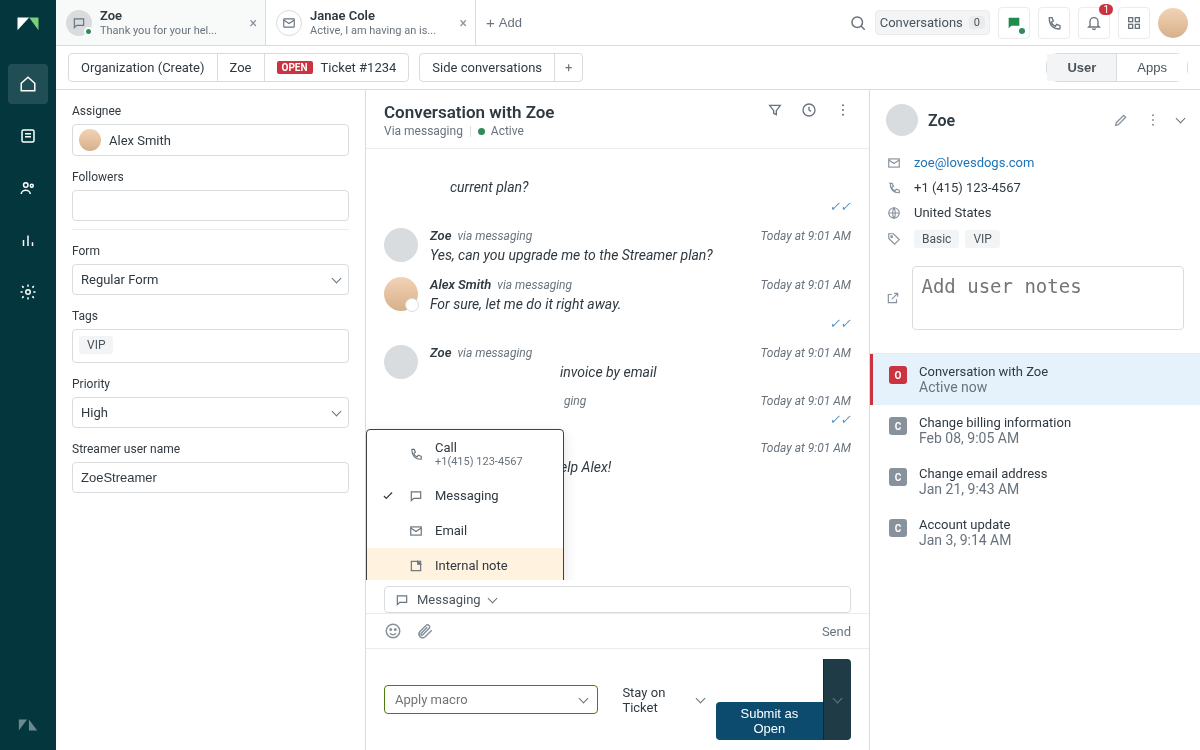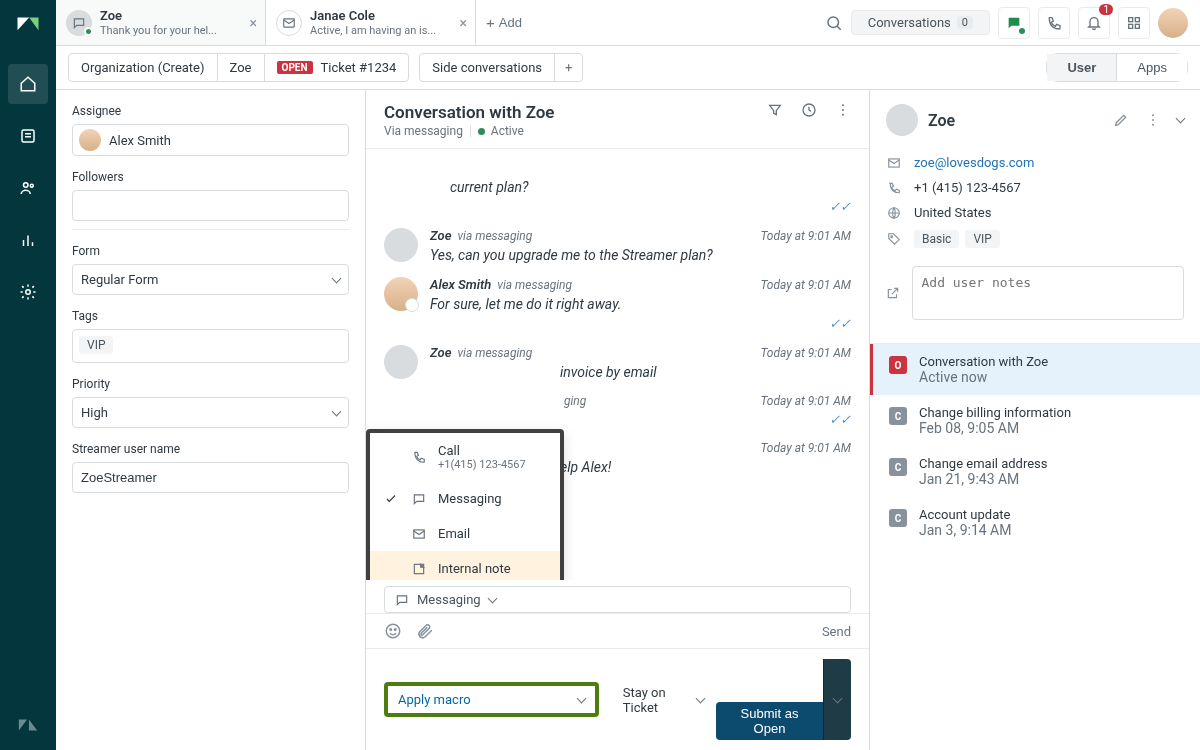--- a/index.html
+++ b/index.html
@@ -22,21 +22,21 @@
   .tab .tab-icon .presence { position:absolute; bottom:0; right:-1px; width:9px; height:9px; background:#2f8b57; border:2px solid #fff; border-radius:50%; }
   .tab .tab-text { display:flex; flex-direction:column; line-height:1.2; overflow:hidden; }
   .tab .tab-title { font-weight:600; font-size:13px; color:#2f3941; white-space:nowrap; }
   .tab .tab-sub { font-size:11px; color:#68737d; white-space:nowrap; overflow:hidden; text-overflow:ellipsis; max-width:140px; }
   .tab .close { position:absolute; right:8px; color:#87929d; font-size:14px; cursor:pointer; }
   .tab.add { min-width:auto; border-right:none; }
   .tab.add button { background:none; border:none; color:#68737d; font-size:13px; cursor:pointer; display:flex; align-items:center; gap:4px; }
   .tabs .flex { flex:1; }
   .tabs .tab-actions { display:flex; align-items:center; gap:8px; padding:0 12px; }
   .tabs .search { color:#68737d; cursor:pointer; }
-  .chip { background:#f3f4f5; border:1px solid #e9ebed; border-radius:4px; padding:4px 16px; display:flex; align-items:center; gap:6px; color:#49545c; cursor:pointer; }
+  .chip { background:#f3f4f5; border:1px solid #e9ebed; border-radius:4px; padding:4px 4px; display:flex; align-items:center; gap:6px; color:#49545c; cursor:pointer; }
   .count-badge { background:#e9ebed; color:#49545c; border-radius:4px; padding:0 5px; font-size:11px; }
   .sq-btn { width:32px; height:32px; border:1px solid #e9ebed; border-radius:4px; display:flex; align-items:center; justify-content:center; color:#68737d; cursor:pointer; position:relative; }
   .sq-btn.green { color:#1f8b4c; }
   .sq-btn .dot { position:absolute; bottom:4px; right:4px; width:6px; height:6px; background:#2f8b57; border-radius:50%; }
   .sq-btn .num-badge { position:absolute; top:-4px; right:-4px; background:#cc3340; color:#fff; border-radius:8px; font-size:10px; padding:0 4px; }
   .avatar-sm { width:30px; height:30px; border-radius:50%; background:linear-gradient(#f2d3b6,#d7b08a); }
   
   .subbar { display:flex; align-items:center; height:44px; border-bottom:1px solid #d8dcde; padding:0 12px; gap:10px; }
   .crumb-group { display:flex; align-items:center; border:1px solid #d8dcde; border-radius:4px; overflow:hidden; }
   .crumb { padding:6px 12px; font-size:13px; color:#2f3941; border-right:1px solid #d8dcde; display:flex; align-items:center; gap:8px; cursor:pointer; }
@@ -74,51 +74,51 @@
   .msg { display:flex; gap:12px; margin:14px 0; }
   .msg .av { width:34px; height:34px; border-radius:50%; background:#d8dcde; flex-shrink:0; position:relative; }
   .msg .av.agent::after { content:""; position:absolute; bottom:-1px; right:-1px; width:12px; height:12px; background:#fff; border:1px solid #d8dcde; border-radius:50%; }
   .msg .body { flex:1; display:block;font-style:italic; }
   .msg .hdr { display:flex; align-items:baseline; gap:6px; }
   .msg .name { font-weight:600; }
   .msg .via { color:#68737d; font-size:12px; }
   .msg .time { margin-left:auto; color:#68737d; font-size:12px; }
   .msg .text { margin-top:4px; font-size:14px; color:#2f3941; }
   .check { color:#5293c7; font-size:13px; text-align:right; margin-top:4px; }
-  .reply-menu { position:absolute; left:0px; top:280px; width:198px; background:#fff; border:4px solid #404040; border-radius:4px; box-shadow:0 4px 14px rgba(0,0,0,0.12); }
+  .reply-menu { position:absolute; left:0px; top:280px; width:198px; background:#fff; border:1px solid #404040; border-radius:4px; box-shadow:0 4px 14px rgba(0,0,0,0.12); }
   .reply-menu .item { display:flex; align-items:center; gap:10px; padding:10px 14px; cursor:pointer; }
   .reply-menu .item .lead { width:16px; color:#68737d; }
   .reply-menu .item .ico { color:#68737d; width:18px; display:flex; justify-content:center; }
   .reply-menu .item .lbl { font-size:13px; }
   .reply-menu .item .sub { font-size:11px; color:#68737d; }
   .reply-menu .item.hl { background:#fff3e0; }
   .channel-chip { margin:6px 18px 0; display:inline-flex; align-items:center; gap:8px; border:1px solid #d8dcde; border-radius:4px; padding:5px 10px; color:#49545c; cursor:pointer; font-size:13px; }
   .composer { border-top:1px solid #e9ebed; padding:8px 18px; display:flex; align-items:center; gap:14px; }
   .composer .flex { flex:1; }
   .composer .send { color:#68737d; font-size:13px; cursor:pointer; }
   .conv-footer { border-top:1px solid #e9ebed; padding:10px 18px; display:flex; align-items:center; gap:12px; }
-  .macro { border:4px solid #4d7c0f; border-radius:4px; padding:6px 10px; width:240px; display:flex; justify-content:space-between; align-items:center; color:#0369a1; cursor:pointer; }
+  .macro { border:1px solid #4d7c0f; border-radius:4px; padding:6px 10px; width:240px; display:flex; justify-content:space-between; align-items:center; color:#737373; cursor:pointer; }
   .conv-footer .flex { flex:1; }
   .stay { color:#2f3941; font-size:13px; display:flex; align-items:center; gap:4px; cursor:pointer; }
   .submit-grp { display:flex; }
   .submit { background:#0c4a6e; color:#fff; border:none; border-radius:4px 0 0 4px; padding:4px 16px; font-size:13px; cursor:pointer;margin-top:43px; }
   .submit-drop { background:#1f3b45; color:#fff; border:none; border-left:1px solid #0b2a33; border-radius:0 4px 4px 0; padding:8px 10px; cursor:pointer; }
   
   .ctx-panel { width:330px; display:flex; flex-direction:column; }
   .ctx-head { display:flex; align-items:center; padding:14px 16px; gap:10px; }
   .ctx-head .av { width:32px; height:32px; border-radius:50%; background:#d8dcde; }
   .ctx-head .name { font-size:16px; font-weight:600; flex:1; }
   .ctx-head .icons { display:flex; gap:16px; color:#68737d; }
   .ctx-rows { padding:0 16px 12px; }
   .ctx-row { display:flex; align-items:center; gap:12px; padding:5px 0; font-size:13px; }
   .ctx-row .ico { width:16px; color:#87929d; display:flex; justify-content:center; }
   .ctx-row a { color:#1f73b7; text-decoration:none; }
   .ctx-tags { display:flex; gap:6px; }
   .notes { margin-top:8px; }
-  .notes textarea { width:100%; height:54px; border:1px solid #d8dcde; border-radius:4px; padding:8px; font-size:13px; resize:none; color:#2f3941; }
+  .notes textarea { width:100%; height:64px; border:1px solid #d8dcde; border-radius:4px; padding:8px; font-size:19px; resize:none; color:#2f3941; }
   .intx { border-top:1px solid #e9ebed; margin-top:6px; }
   .intx-head { display:flex; align-items:center; padding:12px 16px; }
   .intx-head .title { font-size:15px; font-weight:600; flex:1; }
   .intx-head .icons { display:flex; gap:16px; color:#87929d; }
   .intx-list { }
   .intx-item { display:flex; gap:12px; padding:10px 16px; border-left:3px solid transparent; cursor:pointer; }
   .intx-item.active { background:#e6f2fb; border-left-color:#cc3340; }
   .intx-item .badge { width:18px; height:18px; border-radius:3px; font-size:10px; font-weight:700; color:#fff; display:flex; align-items:center; justify-content:center; margin-top:2px; }
   .intx-item .badge.O { background:#cc3340; }
   .intx-item .badge.C { background:#87929d; }

